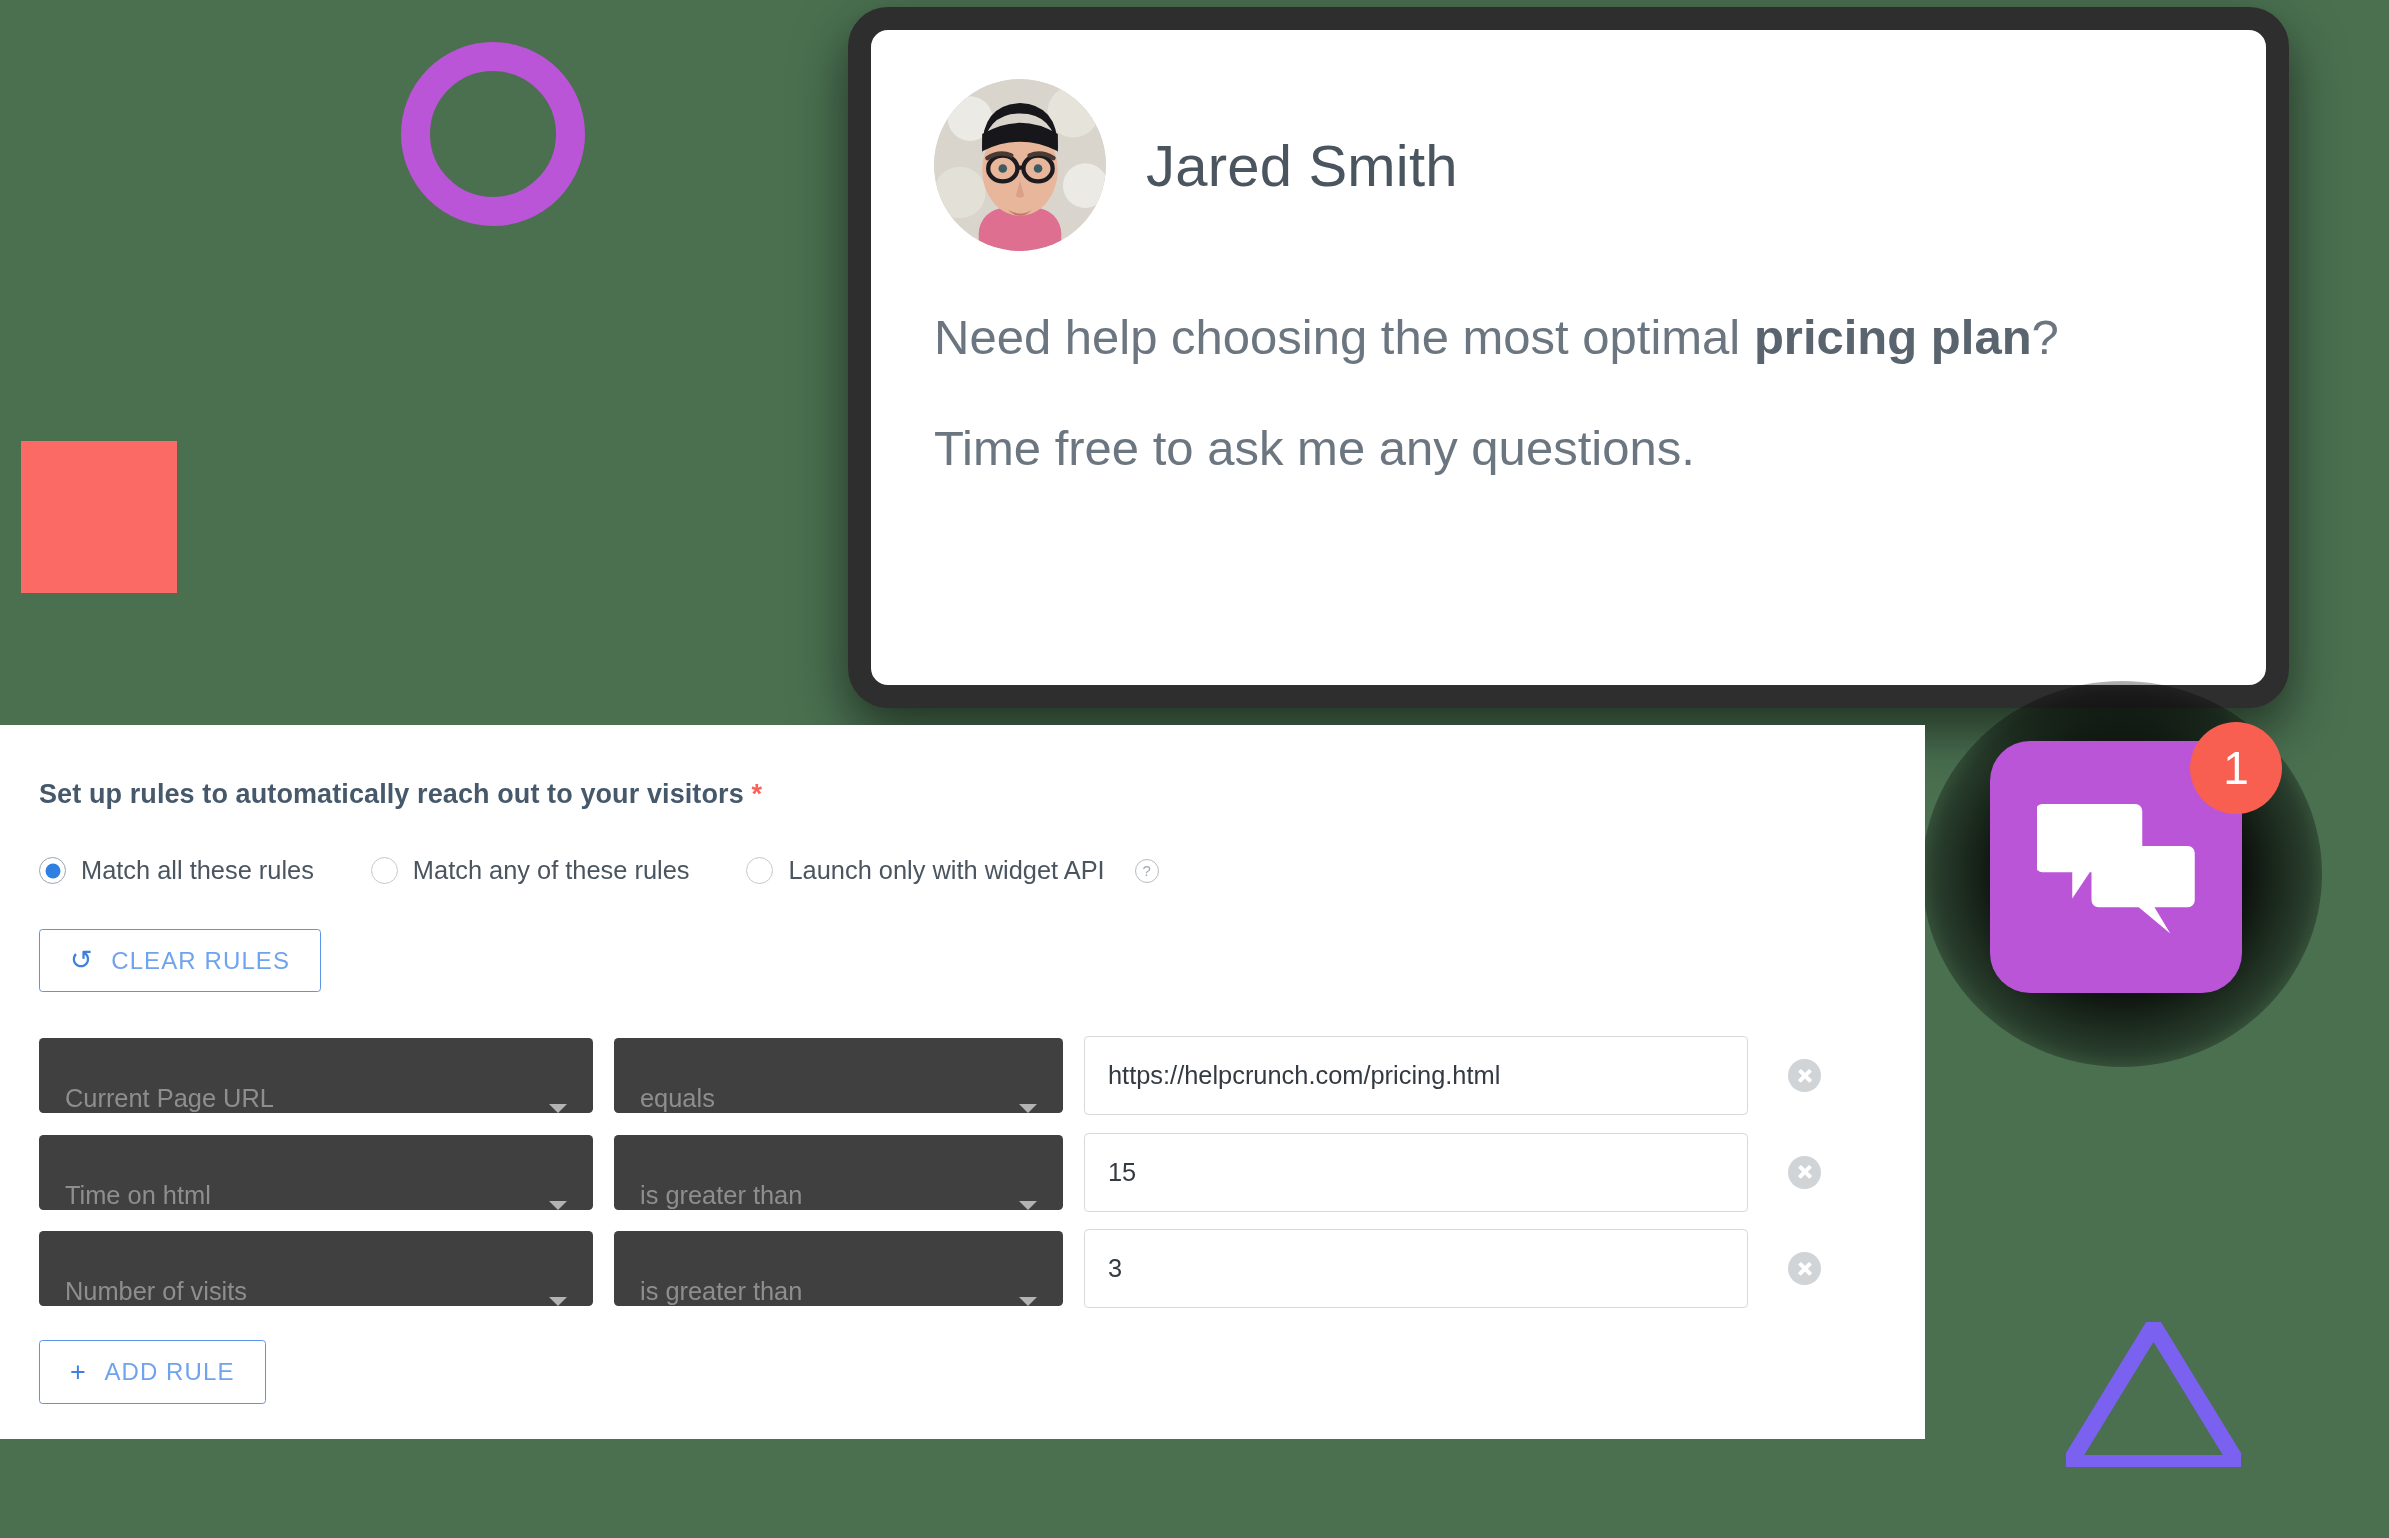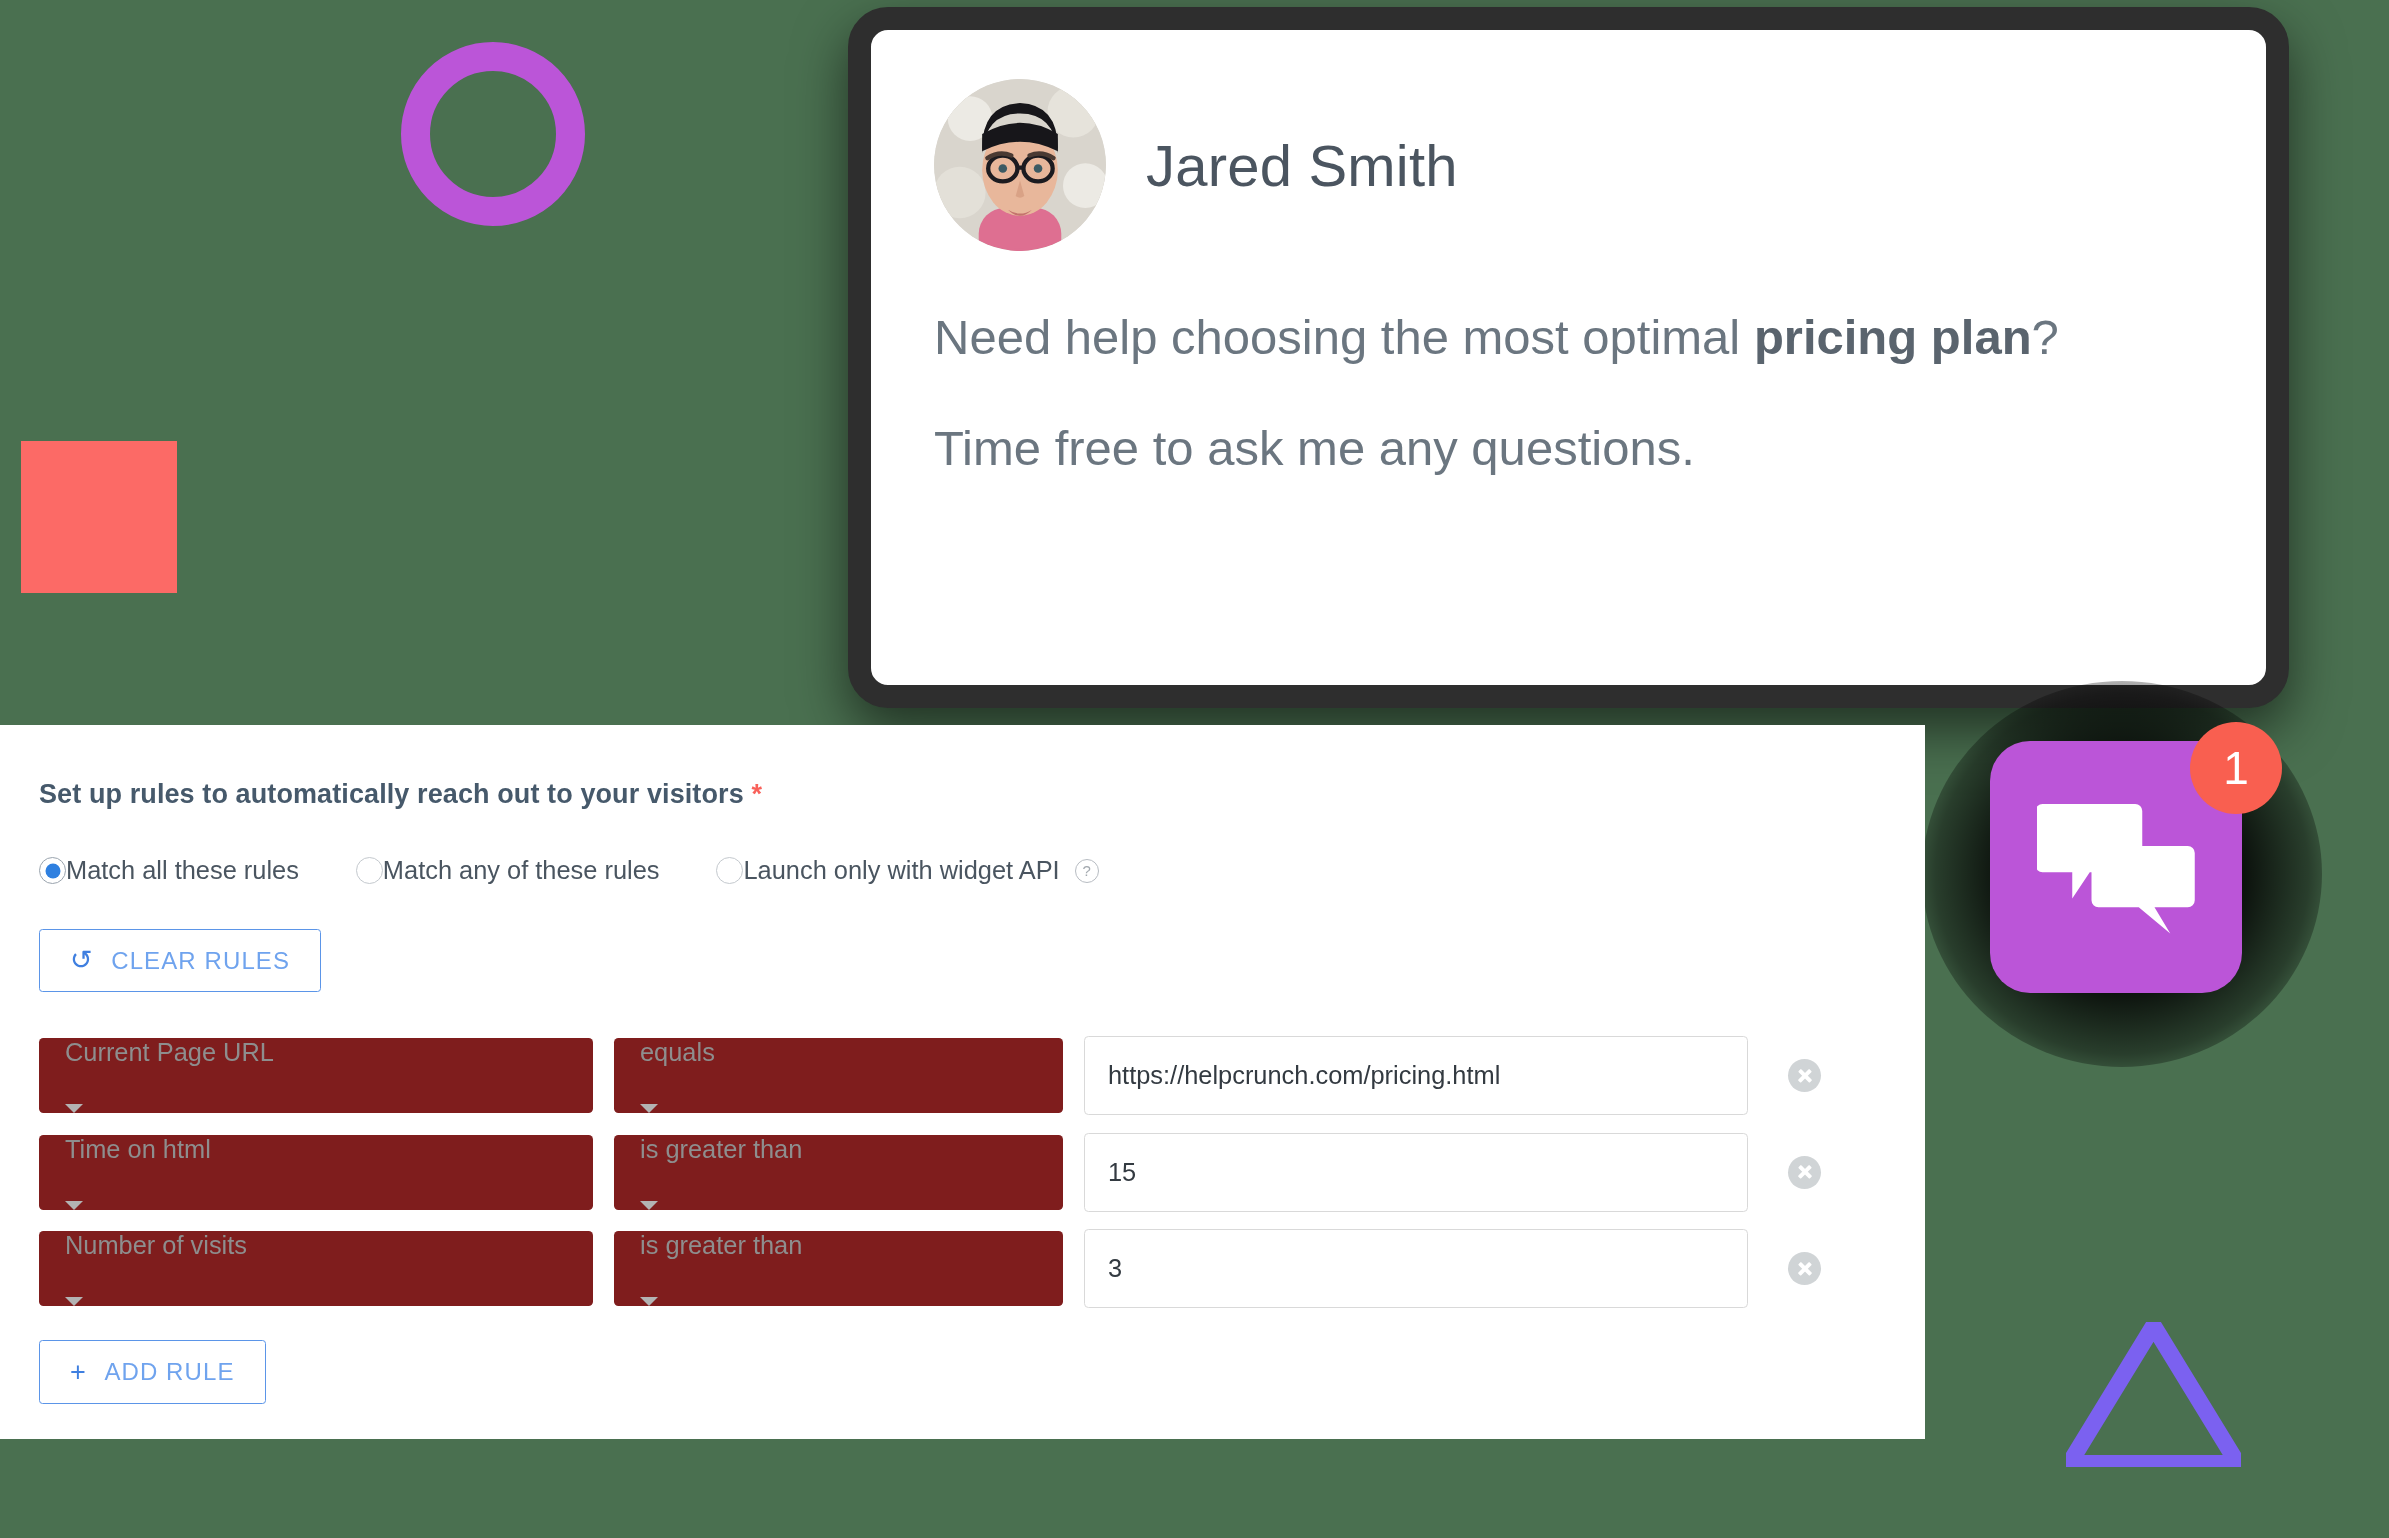--- a/index.html
+++ b/index.html
@@ -160,20 +160,21 @@
 
   .radio-row {
     display: flex;
     align-items: center;
     gap: 0;
     margin-bottom: 44px;
   }
   .radio-opt {
     display: flex;
     align-items: center;
+    gap: 15px;
     margin-right: 57px;
     cursor: pointer;
   }
   .radio-mark {
     width: 27px;
     height: 27px;
     border-radius: 50%;
     border: 1.8px solid #c4c9ce;
     box-sizing: border-box;
     background: #fff;
@@ -230,29 +231,28 @@
     display: inline-flex;
   }
   #clear-rules-btn { margin-bottom: 44px; }
   #add-rule-btn { margin-top: 32px; }
 
   .rules-list { display: flex; flex-direction: column; gap: 17.5px; }
   .rule-row { display: flex; align-items: center; gap: 21px; }
 
   .select-box {
     position: relative;
-    background: #7f1d1d;
+    background: #404040;
     border-radius: 4.4px;
     height: 75px;
     display: flex;
-    align-items: flex-start;
+    align-items: flex-end;
     padding: 0 26px;
     box-sizing: border-box;
     cursor: pointer;
-    flex-direction: column;
   }
   .select-box.w-field { width: 554px; }
   .select-box.w-op { width: 449px; }
   .select-value {
     font-size: 25.4px;
     color: #8e8e8e;
     flex: 1;
     white-space: nowrap;
     overflow: hidden;
   }

